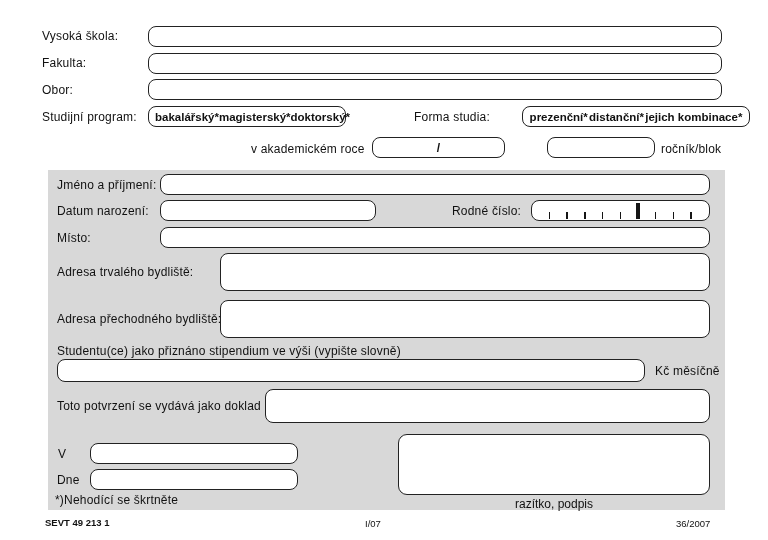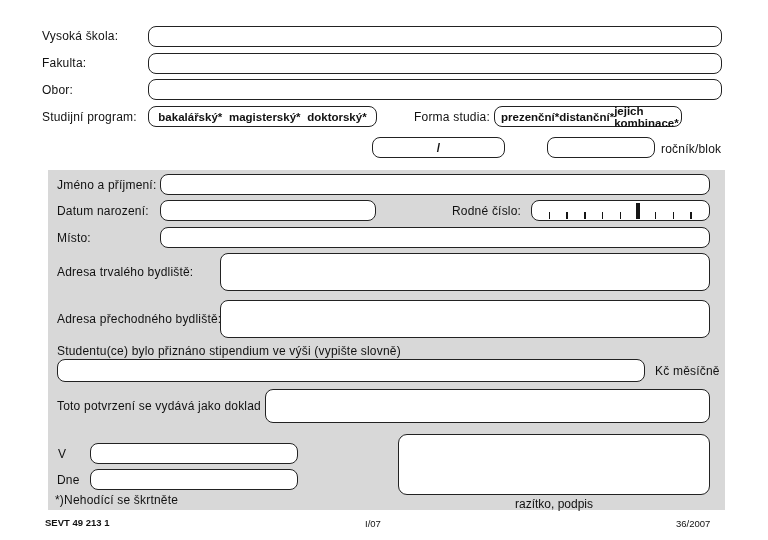--- a/index.html
+++ b/index.html
@@ -54,33 +54,34 @@
   <div class="lbl" style="left:42px;top:29px;">Vysoká škola:</div>
   <input class="box" style="left: 148px; top: 26px; width: 574px; height: 21px;" value="">
 
   <div class="lbl" style="left:42px;top:56px;">Fakulta:</div>
   <input class="box" style="left: 148px; top: 53px; width: 574px; height: 21px;" value="">
 
   <div class="lbl" style="left:42px;top:83px;">Obor:</div>
   <input class="box" style="left: 148px; top: 79px; width: 574px; height: 21px;" value="">
 
   <div class="lbl" style="left:42px;top:110px;">Studijní program:</div>
-  <div class="box optbox" style="left:148px;top:106px;width:229px;height:21px;">
+  <div class="box optbox" style="left:148px;top:106px;width:198px;height:21px;">
     <span>bakalářský*</span>
     <span>magisterský*</span>
     <span>doktorský*</span>
   </div>
 
   <div class="lbl" style="left:414px;top:110px;">Forma studia:</div>
-  <div class="box optbox" style="left:494px;top:106px;width:188px;height:21px;">
+  <div class="box optbox" style="left:522px;top:106px;width:228px;height:21px;">
     <span>prezenční*</span>
     <span>distanční*</span>
     <span>jejich kombinace*</span>
   </div>
 
+  <div class="lbl" style="left:251px;top:142px;">v akademickém roce</div>
   <div class="box center-slash" style="left:372px;top:137px;width:133px;height:21px;">/</div>
   <input class="box" style="left: 547px; top: 137px; width: 108px; height: 21px;" value="">
   <div class="lbl" style="left:661px;top:142px;">ročník/blok</div>
 
   <div class="panel"></div>
 
   <div class="lbl" style="left:57px;top:178px;">Jméno a příjmení:</div>
   <input class="box" style="left: 160px; top: 174px; width: 550px; height: 21px;" value="">
 
   <div class="lbl" style="left:57px;top:204px;">Datum narození:</div>
@@ -101,21 +102,21 @@
 
   <div class="lbl" style="left:57px;top:231px;">Místo:</div>
   <input class="box" style="left: 160px; top: 227px; width: 550px; height: 21px;" value="">
 
   <div class="lbl" style="left:57px;top:265px;">Adresa trvalého bydliště:</div>
   <textarea class="box" style="left: 220px; top: 253px; width: 490px; height: 38px;"></textarea>
 
   <div class="lbl" style="left:57px;top:312px;">Adresa přechodného bydliště:</div>
   <textarea class="box" style="left: 220px; top: 300px; width: 490px; height: 38px;"></textarea>
 
-  <div class="lbl" style="left:57px;top:344px;">Studentu(ce) bylo přiznáno stipendium ve výši (vypište slovně)</div>
+  <div class="lbl" style="left:57px;top:344px;">Studentu(ce) jako přiznáno stipendium ve výši (vypište slovně)</div>
   <input class="box" style="left: 57px; top: 359px; width: 588px; height: 23px;" value="">
   <div class="lbl" style="left:655px;top:364px;">Kč měsíčně</div>
 
   <div class="lbl" style="left:57px;top:399px;">Toto potvrzení se vydává jako doklad pro:</div>
   <textarea class="box" style="left: 265px; top: 389px; width: 445px; height: 34px;"></textarea>
 
   <div class="lbl" style="left:58px;top:447px;">V</div>
   <input class="box" style="left: 90px; top: 443px; width: 208px; height: 21px;" value="">
 
   <div class="lbl" style="left:57px;top:473px;">Dne</div>

